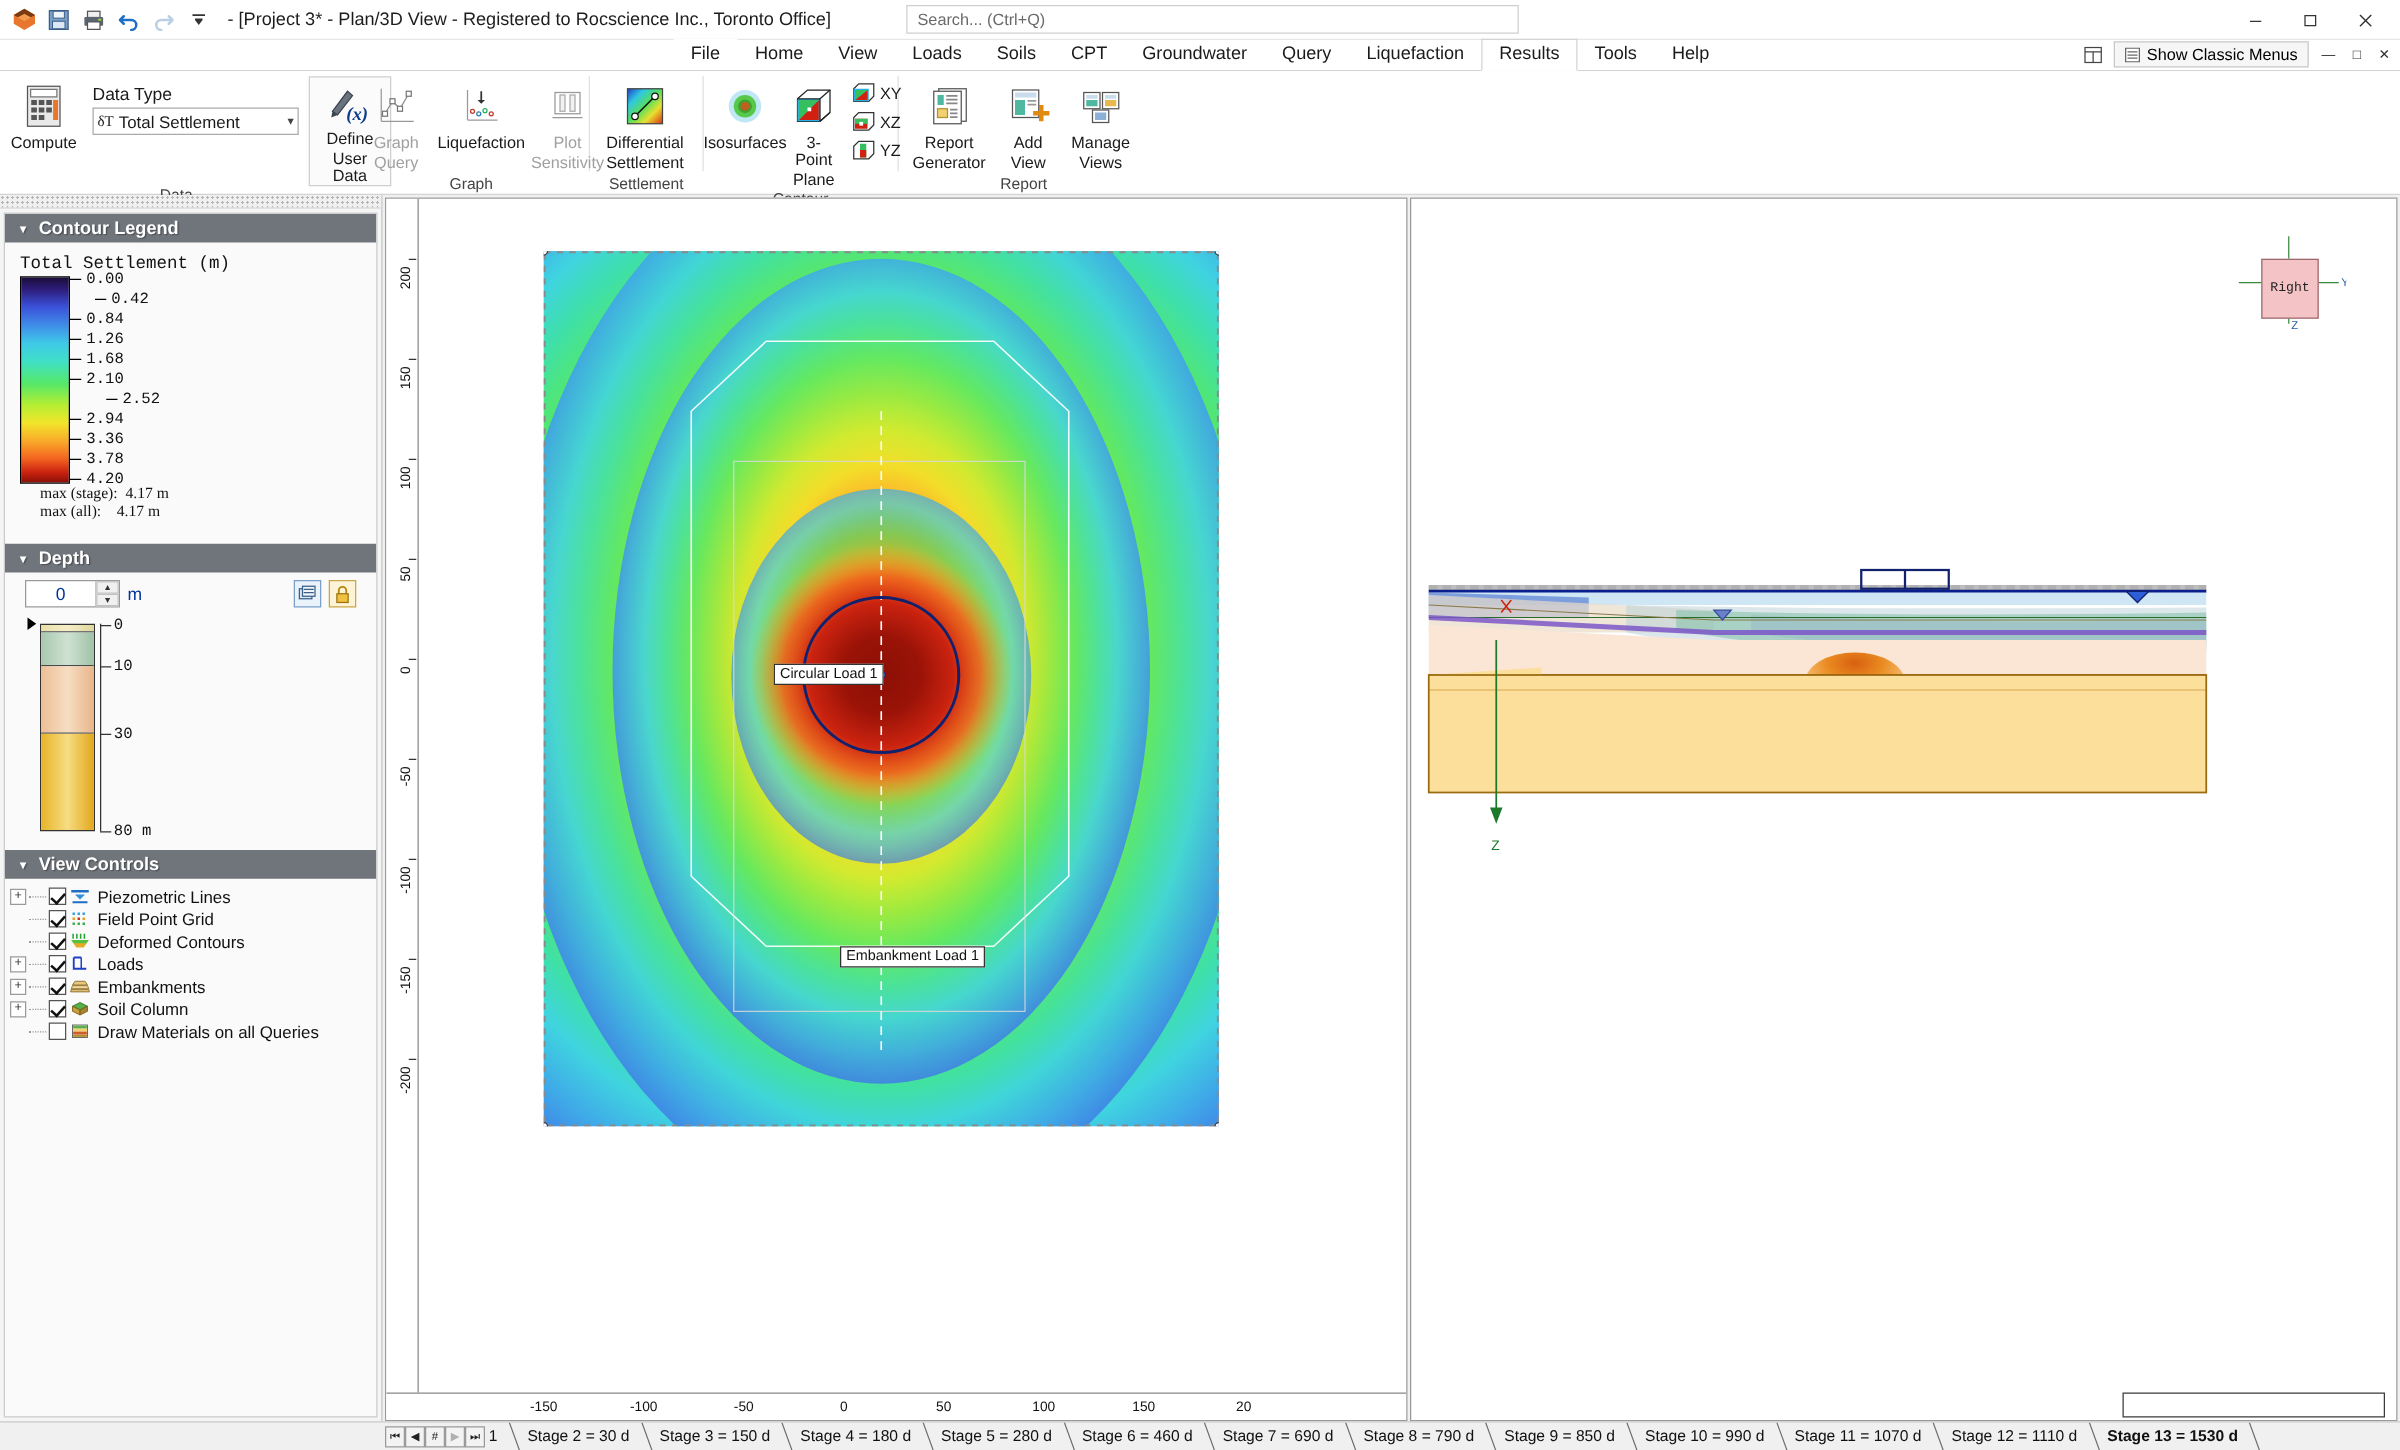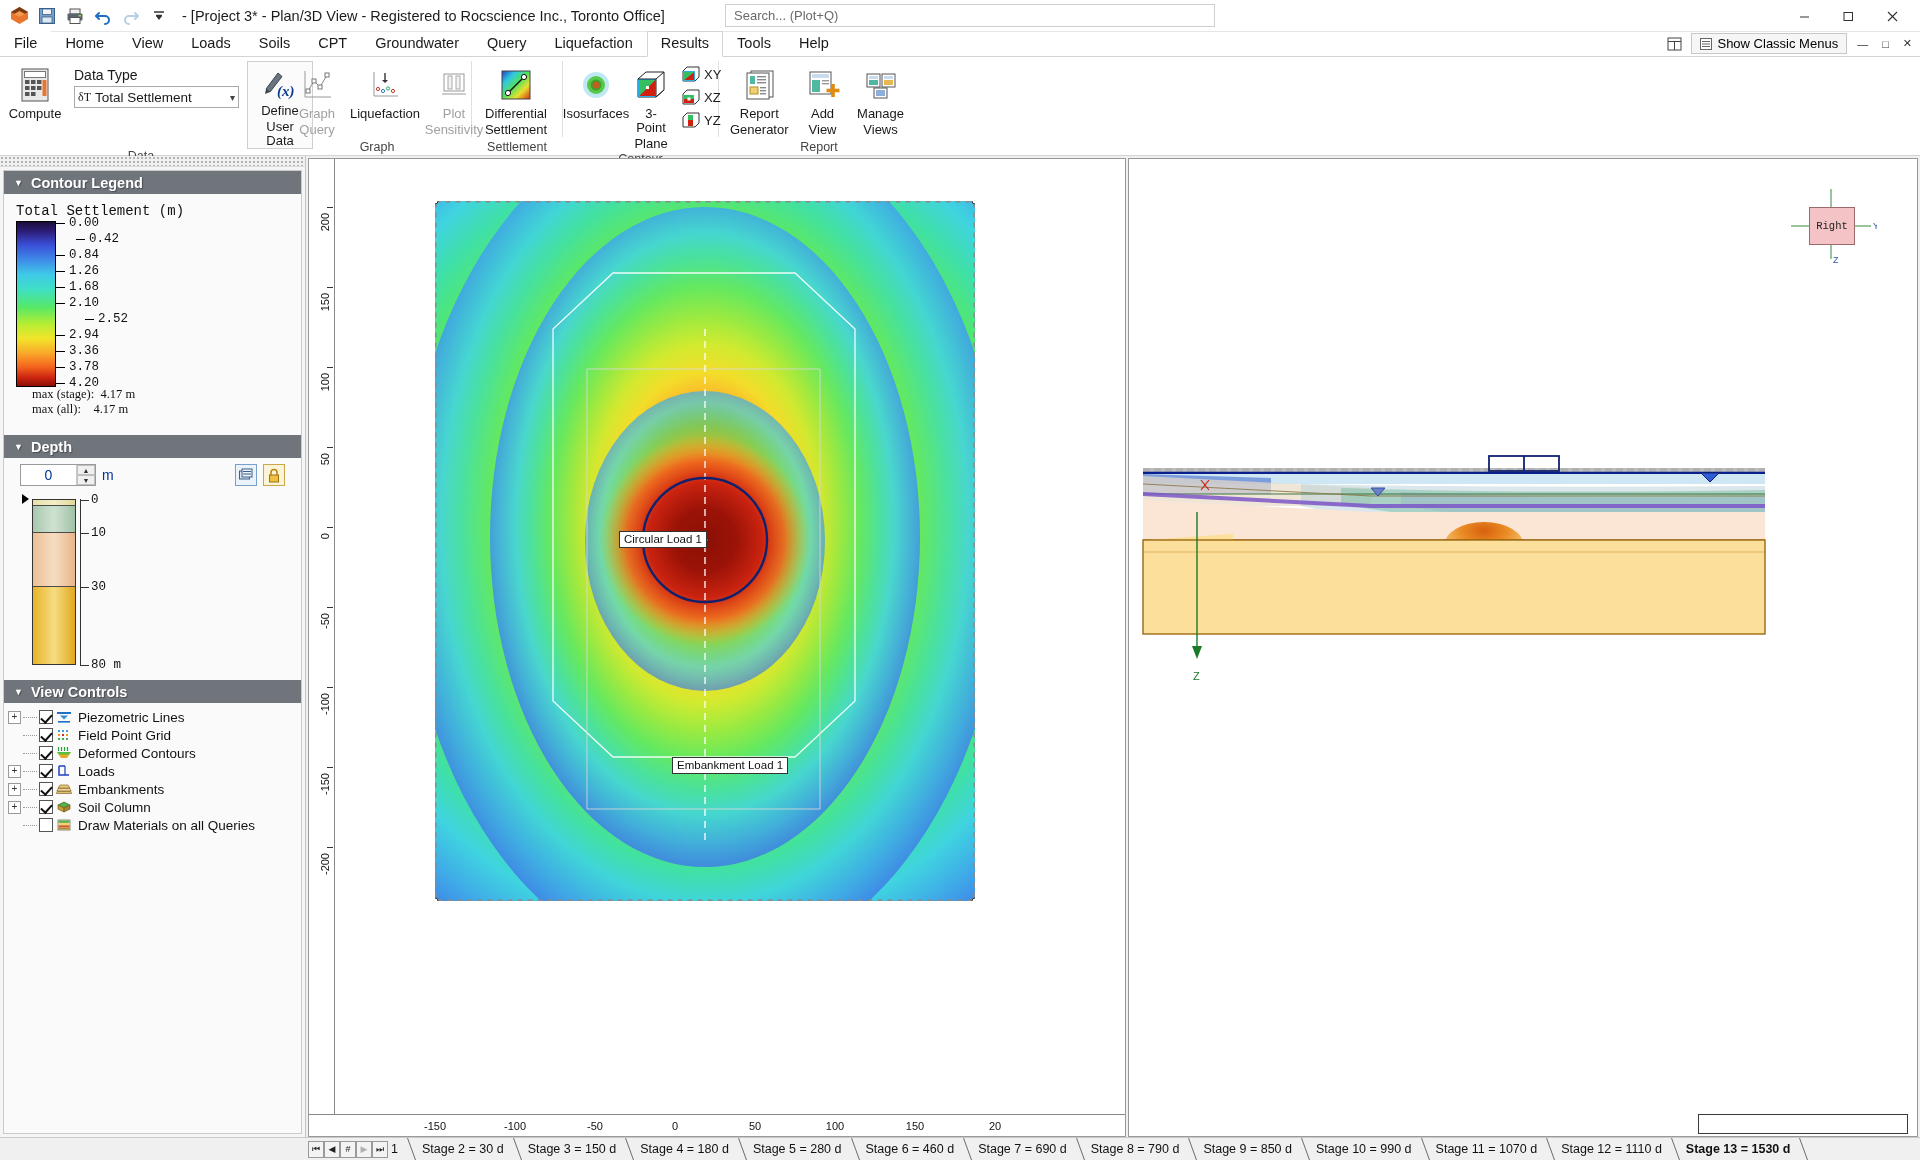--- a/index.html
+++ b/index.html
@@ -27,21 +27,21 @@
     position:absolute; left:725px; top:4px; width:490px; height:23px;
     border:1px solid #cfcfcf; background:#fff; font-size:13px; color:#6a6a6a;
     padding:3px 8px; line-height:16px;
   }
   .win-ctrl { position:absolute; right:6px; top:0; height:32px; display:flex; align-items:center; gap:0px; }
   .win-btn { width:44px; height:30px; display:flex; align-items:center; justify-content:center; cursor:pointer; color:#333; font-size:13px; }
 
   
   .ribbon-tabs {
     height: 25px; background:#ffffff; display:flex; align-items:flex-end;
-    position:relative; flex: 0 0 25px; border-bottom:1px solid #d4d4d4;
+    position:relative; flex: 0 0 25px; border-bottom:1px solid #d4d4d4;justify-content:center;
   }
   .rtab {
     padding: 3px 13px 4px 13px; font-size:14.5px; color:#1a1a1a; cursor:pointer;
     line-height:17px; border:1px solid transparent; border-bottom:none; position:relative;
   }
   .rtab.file { background:#ffffff; }
   .rtab.active {
     background:#ffffff; border-color:#d4d4d4; border-bottom:1px solid #ffffff;
     margin-bottom:-1px; z-index:3;
   }
@@ -174,21 +174,21 @@
 
   .contour-canvas { position:absolute; }
   .label-box {
     position:absolute; background:#fff; border:1px solid #333; font-size:11.5px;
     color:#111; padding:1px 4px; white-space:nowrap; line-height:13px;
   }
 
   
   .axis-cube { position:absolute; right:40px; top:28px; width:90px; height:78px; }
   .cube-face {
-    position:absolute; left:22px; top:20px; width:46px; height:38px;
+    position:absolute; left:22px; top:20px; width:46px; height:48px;
     background:#f4c3c6; border:1px solid #9a6a6d; display:flex; align-items:center; justify-content:center;
     font-family:"Liberation Mono", monospace; font-size:10.5px; color:#222;
   }
 
   
   .stagebar {
     height:23px; background:#f0f0f0; display:flex; align-items:stretch;
     border-top:1px solid #cacaca; flex:0 0 23px; padding-left:306px; position:relative;
   }
   .nav-btns { display:flex; align-items:center; gap:0; padding-left:2px; }
@@ -260,21 +260,21 @@
           </svg>
       </div>
       <div class="qat-btn">
         <svg width="16" height="16" viewBox="0 0 16 16">
             <path d="M3 4 L13 4 M5 7.5 L11 7.5 M8 11.5 L8 11.5" stroke="#333" stroke-width="1.4"></path>
             <path d="M5 8 L11 8 L8 12 Z" fill="#333"></path>
           </svg>
       </div>
     </div>
     <div class="title-text">- [Project 3* - Plan/3D View - Registered to Rocscience Inc., Toronto Office]</div>
-    <div class="searchbox">Search... (Plot+Q)</div>
+    <div class="searchbox">Search... (Ctrl+Q)</div>
     <div class="win-ctrl">
       <div class="win-btn">
         <svg width="11" height="11" viewBox="0 0 11 11">
             <line x1="1" y1="6" x2="10" y2="6" stroke="#333" stroke-width="1"></line>
           </svg>
       </div>
       <div class="win-btn">
         <svg width="11" height="11" viewBox="0 0 11 11">
             <rect x="1" y="1.5" width="8.5" height="8" fill="none" stroke="#333" stroke-width="1"></rect>
           </svg>

